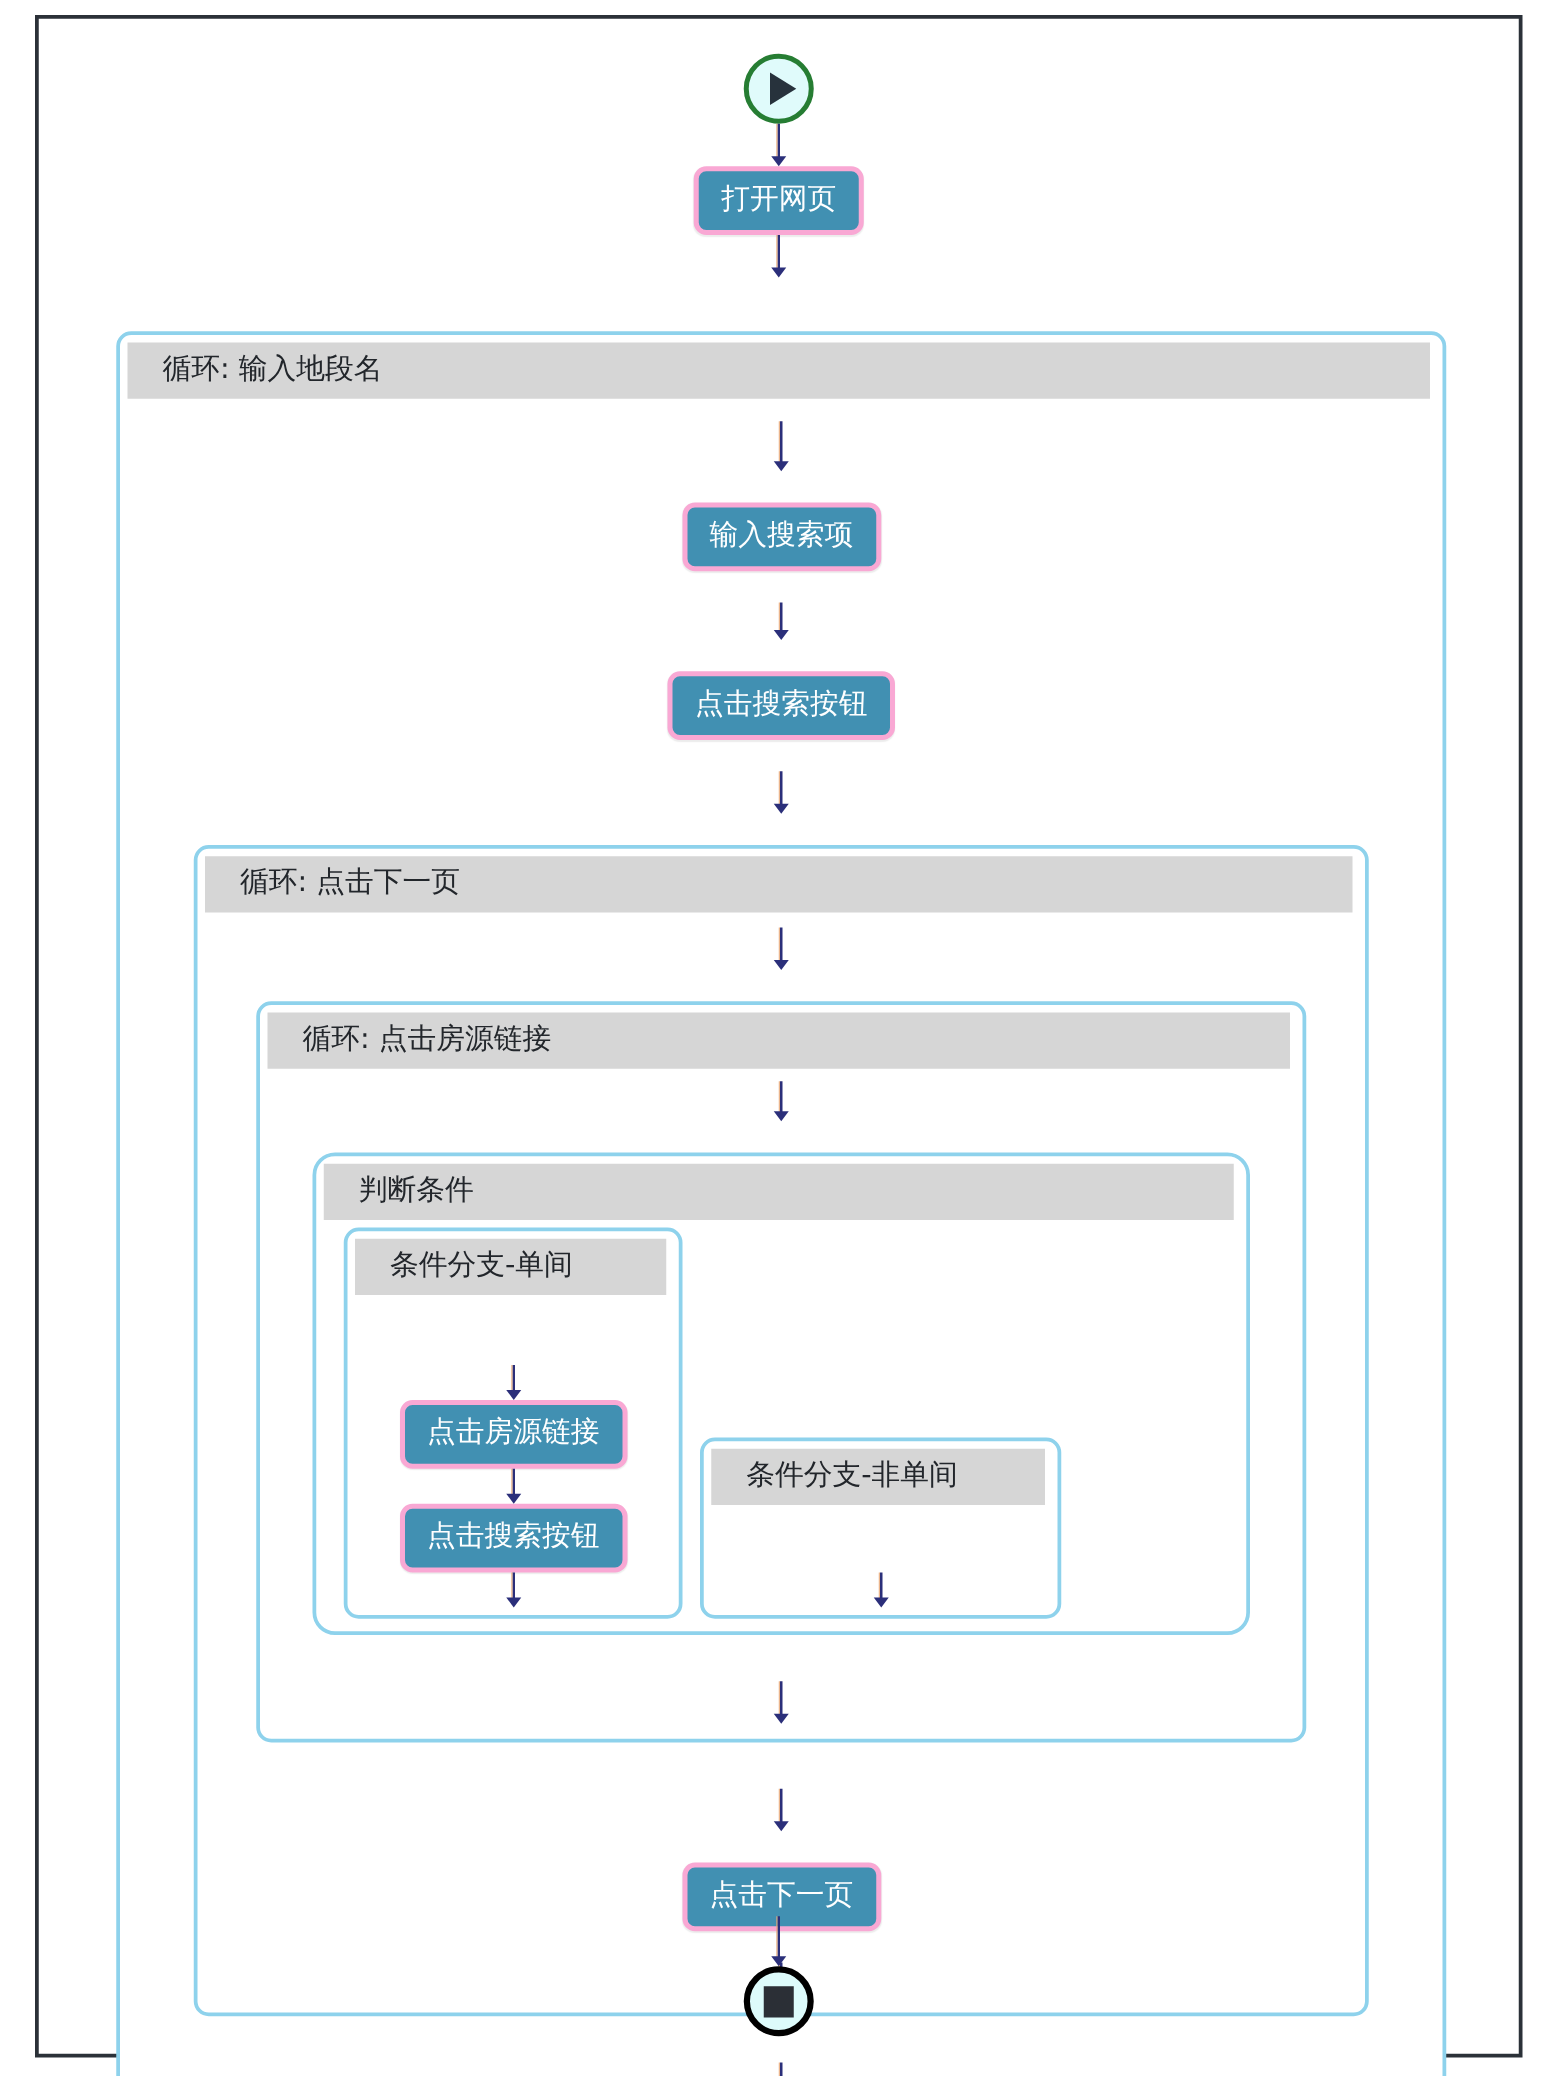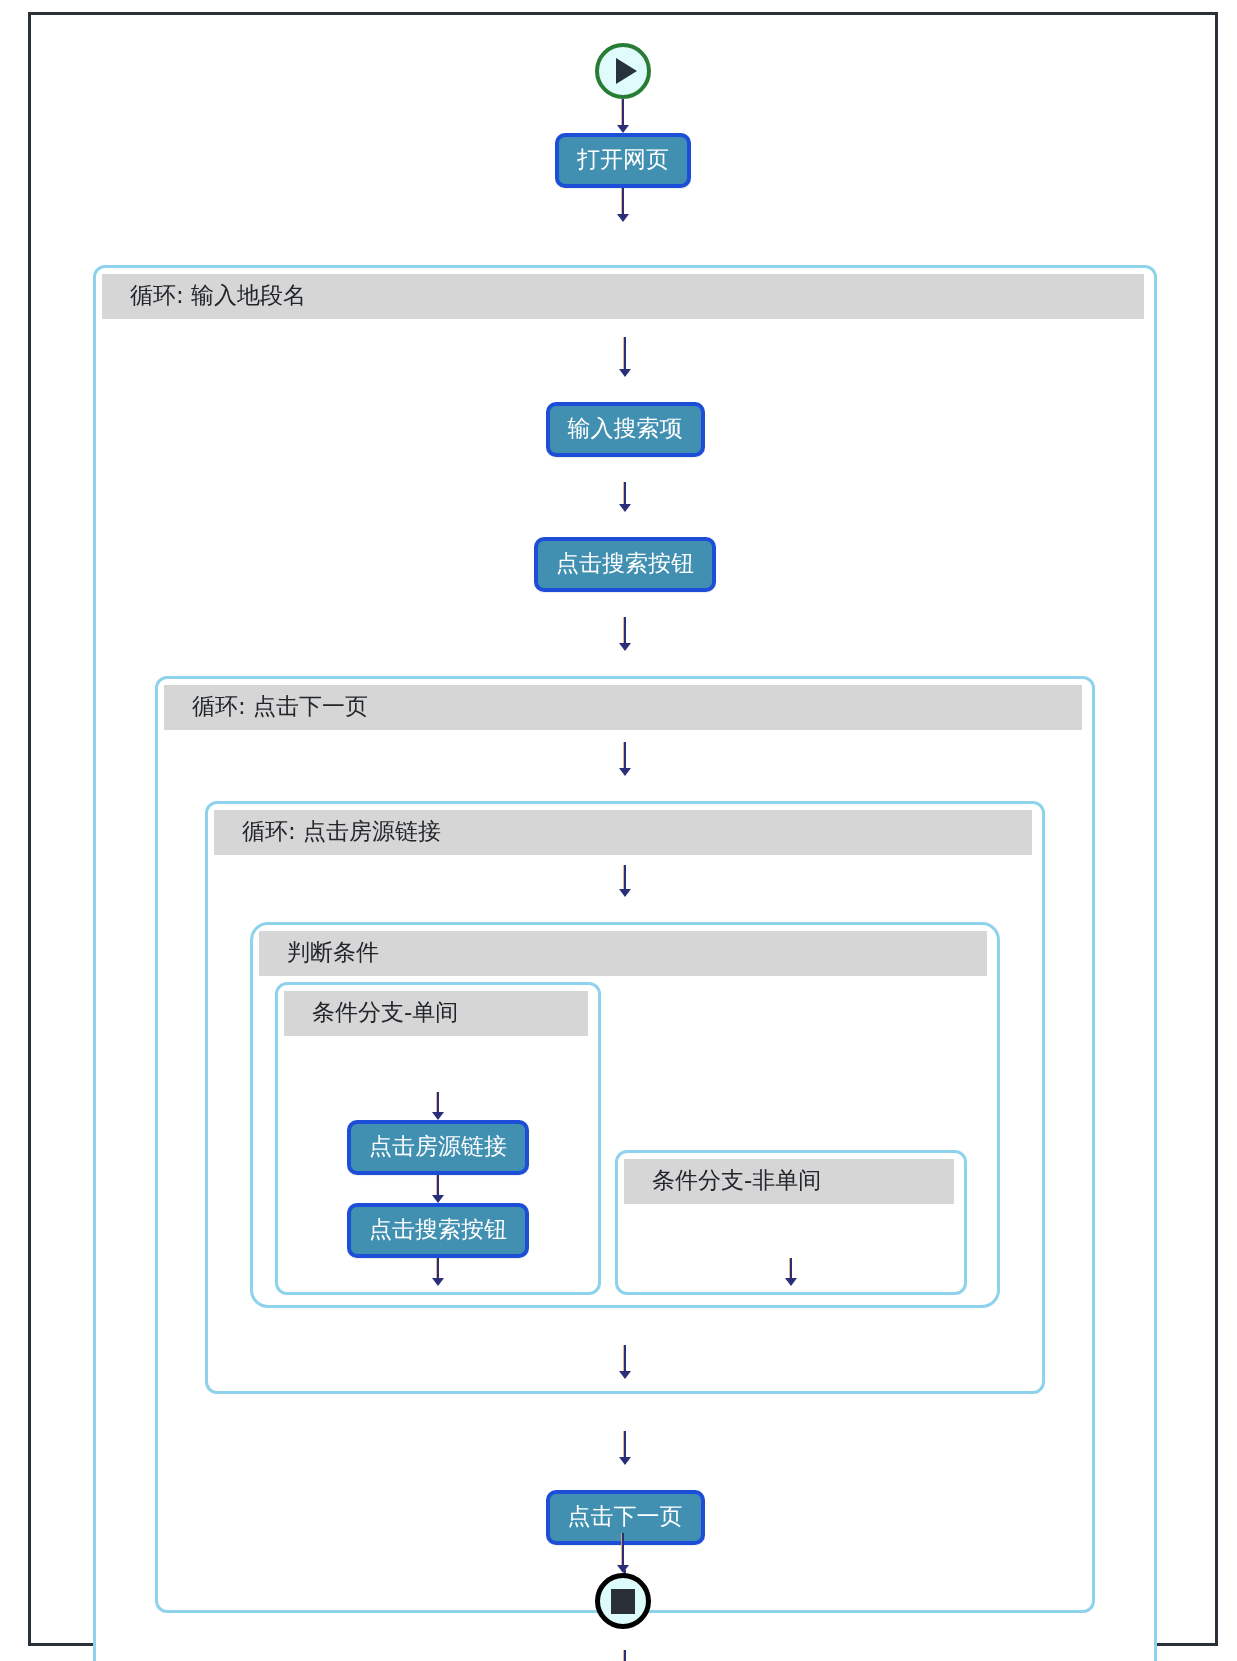--- a/index.html
+++ b/index.html
@@ -72,21 +72,21 @@
     border-top:8px solid #2b2f7a;
   }
   .a28{height:28px;}
   .a30{height:30px;}
   .a34{height:34px;}
   .a40{height:40px;}
 
   
   .node{
     background:#4190b2;
-    border:4px solid #1d4ed8;
+    border:4px solid #f9a8d4;
     border-radius:10px;
     color:#ffffff;
     font-size:23px;
     line-height:1;
     padding:11px 18px 13px 18px;
     box-sizing:border-box;
     white-space:nowrap;
     text-align:center;
     box-shadow:0 1px 1px rgba(0,0,0,.08);
   }
@@ -125,22 +125,22 @@
   .branch-row{
     display:flex;
     flex-direction:row;
     align-items:flex-start;
     justify-content:flex-start;
     gap:14px;
     padding:0 8px 10px 22px;
     box-sizing:border-box;
     width:100%;
   }
-  #branch-single{width:326px;}
-  #branch-nonsingle{width:352px;align-self:flex-end;margin-top:172px;}
+  #branch-single{width:271px;}
+  #branch-nonsingle{width:289px;align-self:flex-end;margin-top:172px;}
   .branch-inner{
     display:flex;flex-direction:column;align-items:center;
     padding-bottom:6px;
     margin-top:48px;
   }
 </style>
 </head>
 <body>
 
 <div id="canvas-frame">

